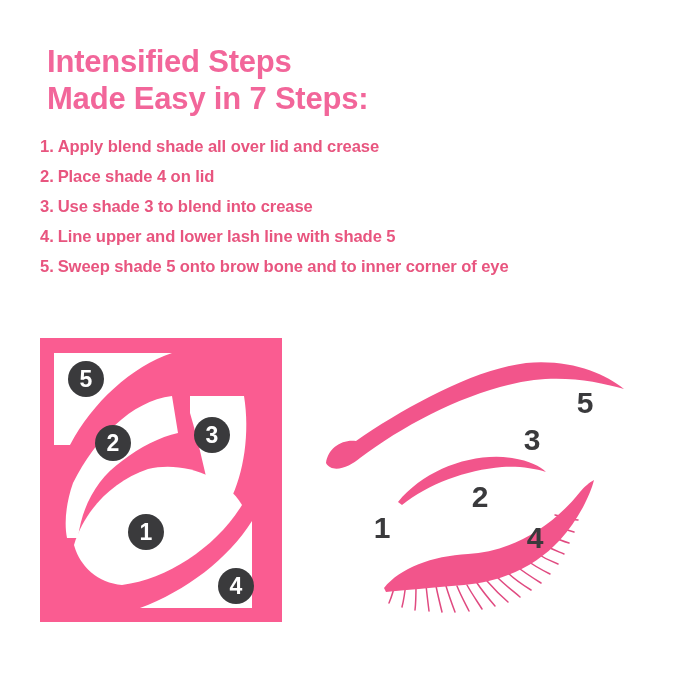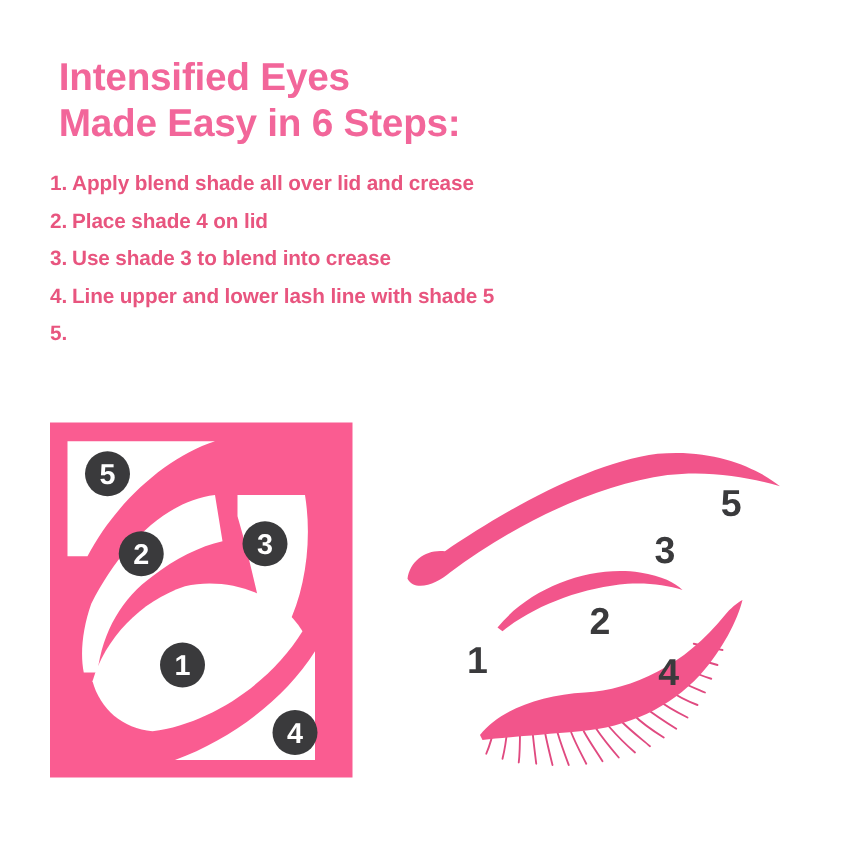--- a/index.html
+++ b/index.html
@@ -102,22 +102,22 @@
     font-size: 30px;
     fill: #3a3a3c;
   }
 </style>
 </head>
 <body>
 
 <div class="page">
 
   <div class="headline">
-    <span class="line">Intensified Eyes</span>
-    <span class="line">Made Easy in 6 Steps:</span>
+    <span class="line">Intensified Steps</span>
+    <span class="line">Made Easy in 7 Steps:</span>
   </div>
 
   <div class="steps">
     <div class="step">
       <span class="step-num">1.</span>
       <span class="step-text">Apply blend shade all over lid and crease</span>
     </div>
     <div class="step">
       <span class="step-num">2.</span>
       <span class="step-text">Place shade 4 on lid</span>
@@ -125,20 +125,21 @@
     <div class="step">
       <span class="step-num">3.</span>
       <span class="step-text">Use shade 3 to blend into crease</span>
     </div>
     <div class="step">
       <span class="step-num">4.</span>
       <span class="step-text">Line upper and lower lash line with shade 5</span>
     </div>
     <div class="step">
       <span class="step-num">5.</span>
+      <span class="step-text">Sweep shade 5 onto brow bone and to inner corner of eye</span>
     </div>
   </div>
 
   <div class="figures">
 
     <svg class="stencil-svg" viewBox="0 0 250 294" xmlns="http://www.w3.org/2000/svg">
 
       <rect x="4" y="5" width="242" height="284" fill="#fa5c91"></rect>
 
       <path d="M 18 20 L 136 20 C 96 33 56 70 34 112 L 18 112 Z" fill="#ffffff"></path>

